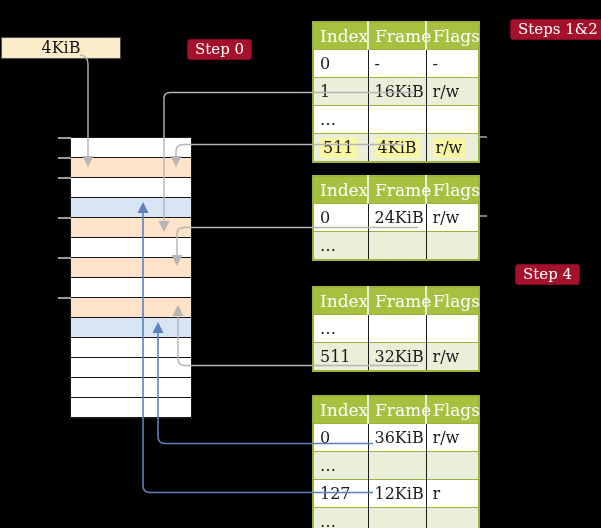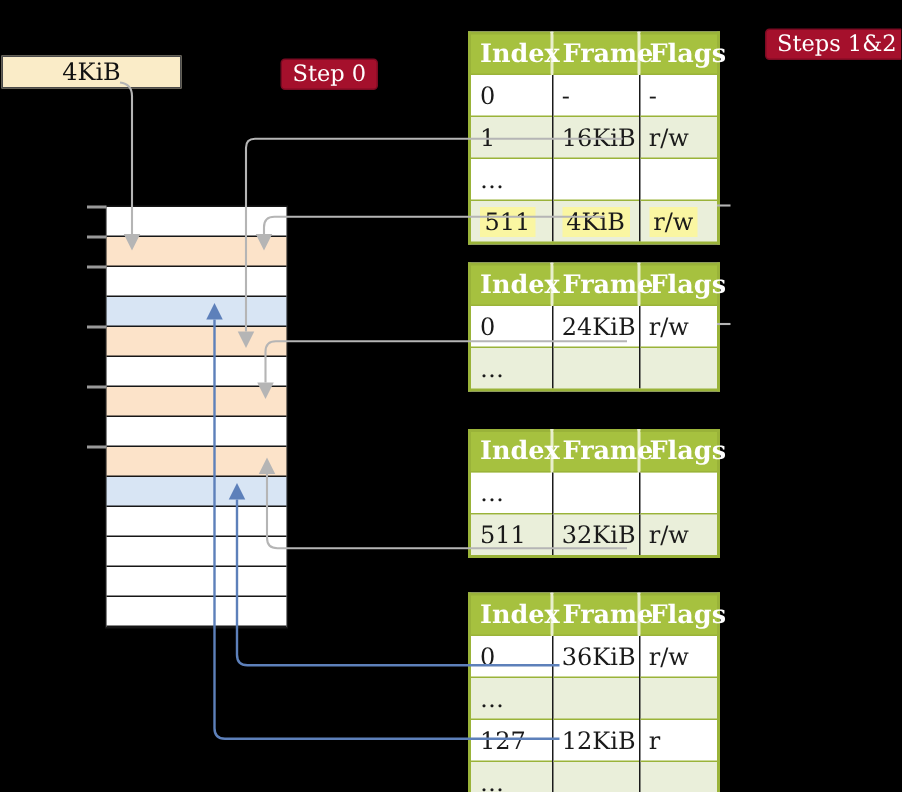--- a/index.html
+++ b/index.html
@@ -34,21 +34,21 @@
   .mrow[data-color="white"]{background:#ffffff;}
   .tick{position:absolute;left:-13px;width:13px;height:2px;background:#999;}
   
   table.pt{
     position:absolute;left:312px;width:166px;table-layout:fixed;
     border-collapse:collapse;border:2px solid #9ab339;background:#fff;
     font-size:16px;color:#1a1a1a;
   }
   .t1{top:21px;} .t2{top:175px;} .t3{top:286px;} .t4{top:395px;}
   table.pt th{
-    background:#a6c13f;color:#fff;font-weight:bold;font-size:17px;
+    background:#a6c13f;color:#fff;font-weight:normal;font-size:17px;
     height:26px;text-align:center;padding:0 0 0 6px;border-left:2px solid #e9efcd;
   }
   table.pt th:first-child{border-left:none;}
   table.pt td{
     height:27px;padding:0 0 0 6px;vertical-align:middle;
     border-top:1px solid #9ab339;border-left:1.5px solid #1a1a1a;
   }
   table.pt td:first-child{border-left:none;}
   table.pt tbody tr{background:#fff;}
   table.pt tbody tr[data-shade="green"]{background:#eaefda;}
@@ -61,20 +61,21 @@
 <body>
 
 <div class="canvas">
 
   <div class="pbox">
     <span>4KiB</span>
   </div>
 
   <div class="badge b-step0">Step 0</div>
   <div class="badge b-steps12">Steps 1&amp;2</div>
+  <div class="badge b-step4">Step 4</div>
 
   <div class="memory">
     <div class="mrow" data-color="white"></div>
     <div class="mrow" data-color="wheat"></div>
     <div class="mrow" data-color="white"></div>
     <div class="mrow" data-color="blue"></div>
     <div class="mrow" data-color="wheat"></div>
     <div class="mrow" data-color="white"></div>
     <div class="mrow" data-color="wheat"></div>
     <div class="mrow" data-color="white"></div>

